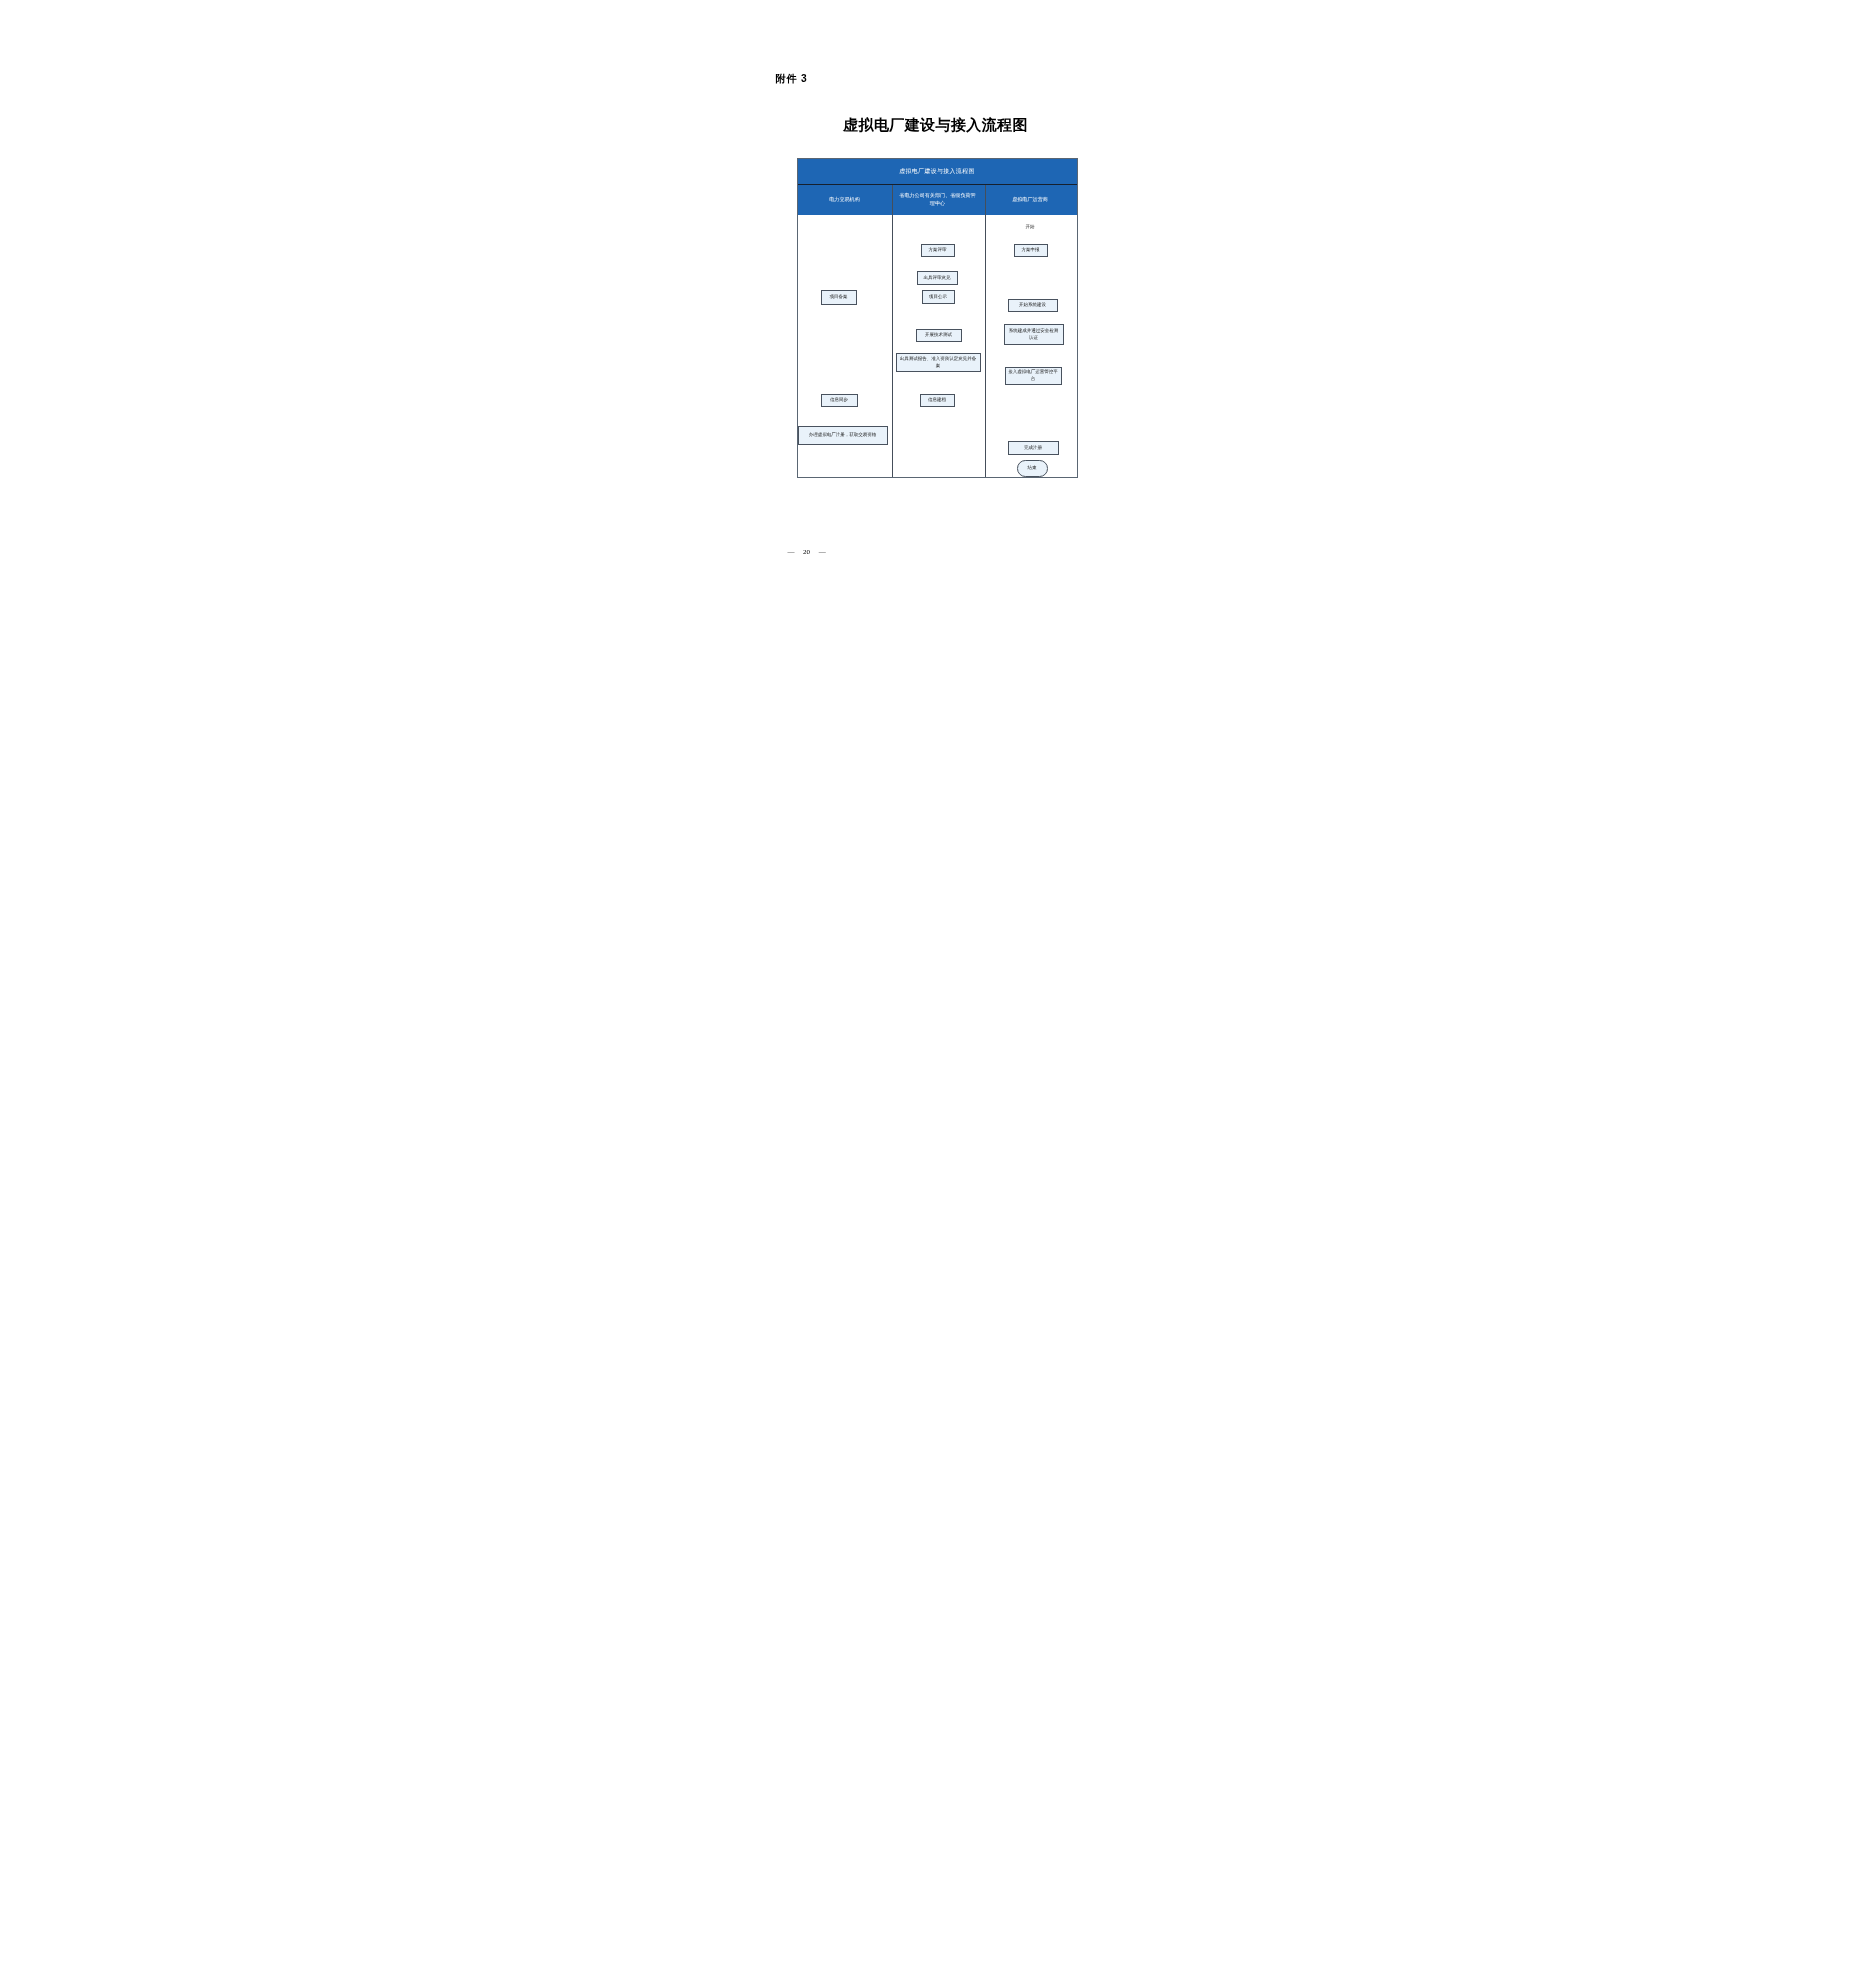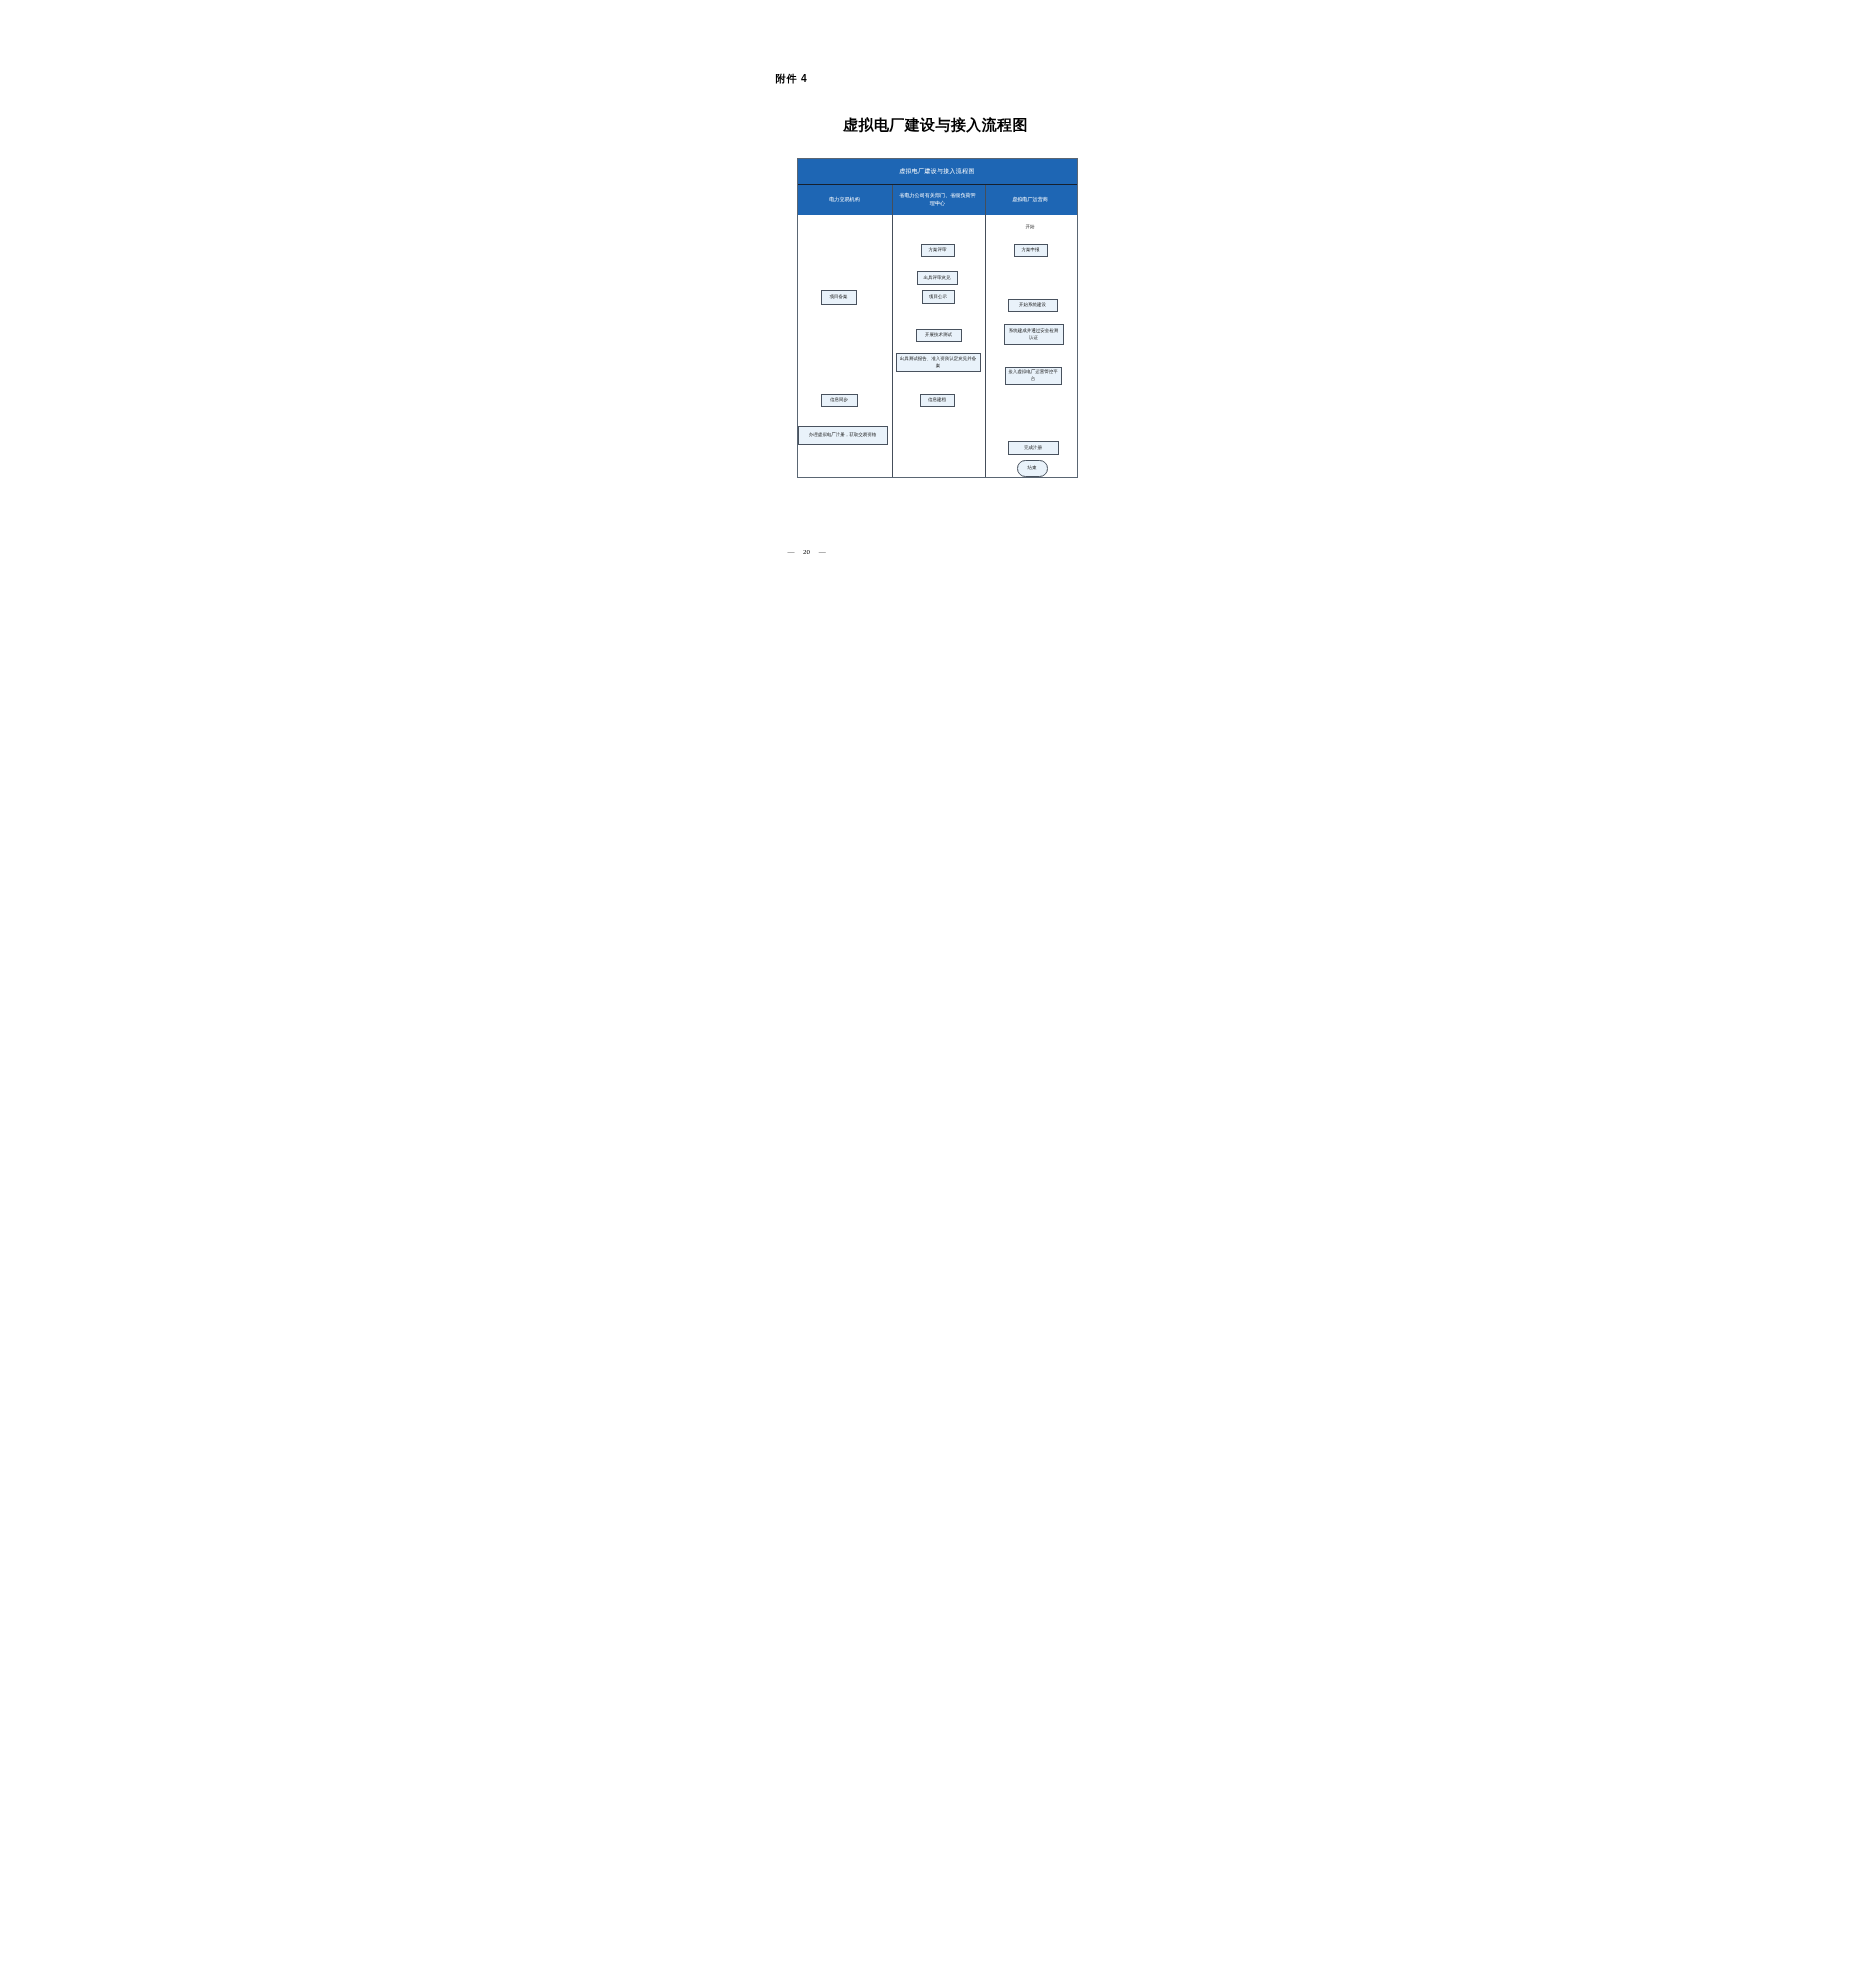--- a/index.html
+++ b/index.html
@@ -93,21 +93,21 @@
     font-family:"Liberation Serif", serif;
     font-size:7px;color:#000;
     display:flex;align-items:center;gap:8.6px;
   }
 </style>
 </head>
 <body>
 
 <div class="page">
 
-  <div class="attachment-label">附件 4</div>
+  <div class="attachment-label">附件 3</div>
 
   <div class="main-title">虚拟电厂建设与接入流程图</div>
 
   <svg class="connector-layer" viewBox="0 0 1100 1556" xmlns="http://www.w3.org/2000/svg">
 
     <polygon class="hex-shape" points="751,580 771,561 811,561 831,580 811,599 771,599"></polygon>
 
     <path class="connector" d="M791,599 L791,613"></path>
     <polygon class="arrowhead" points="791,622 786,612.5 796,612.5"></polygon>
 

